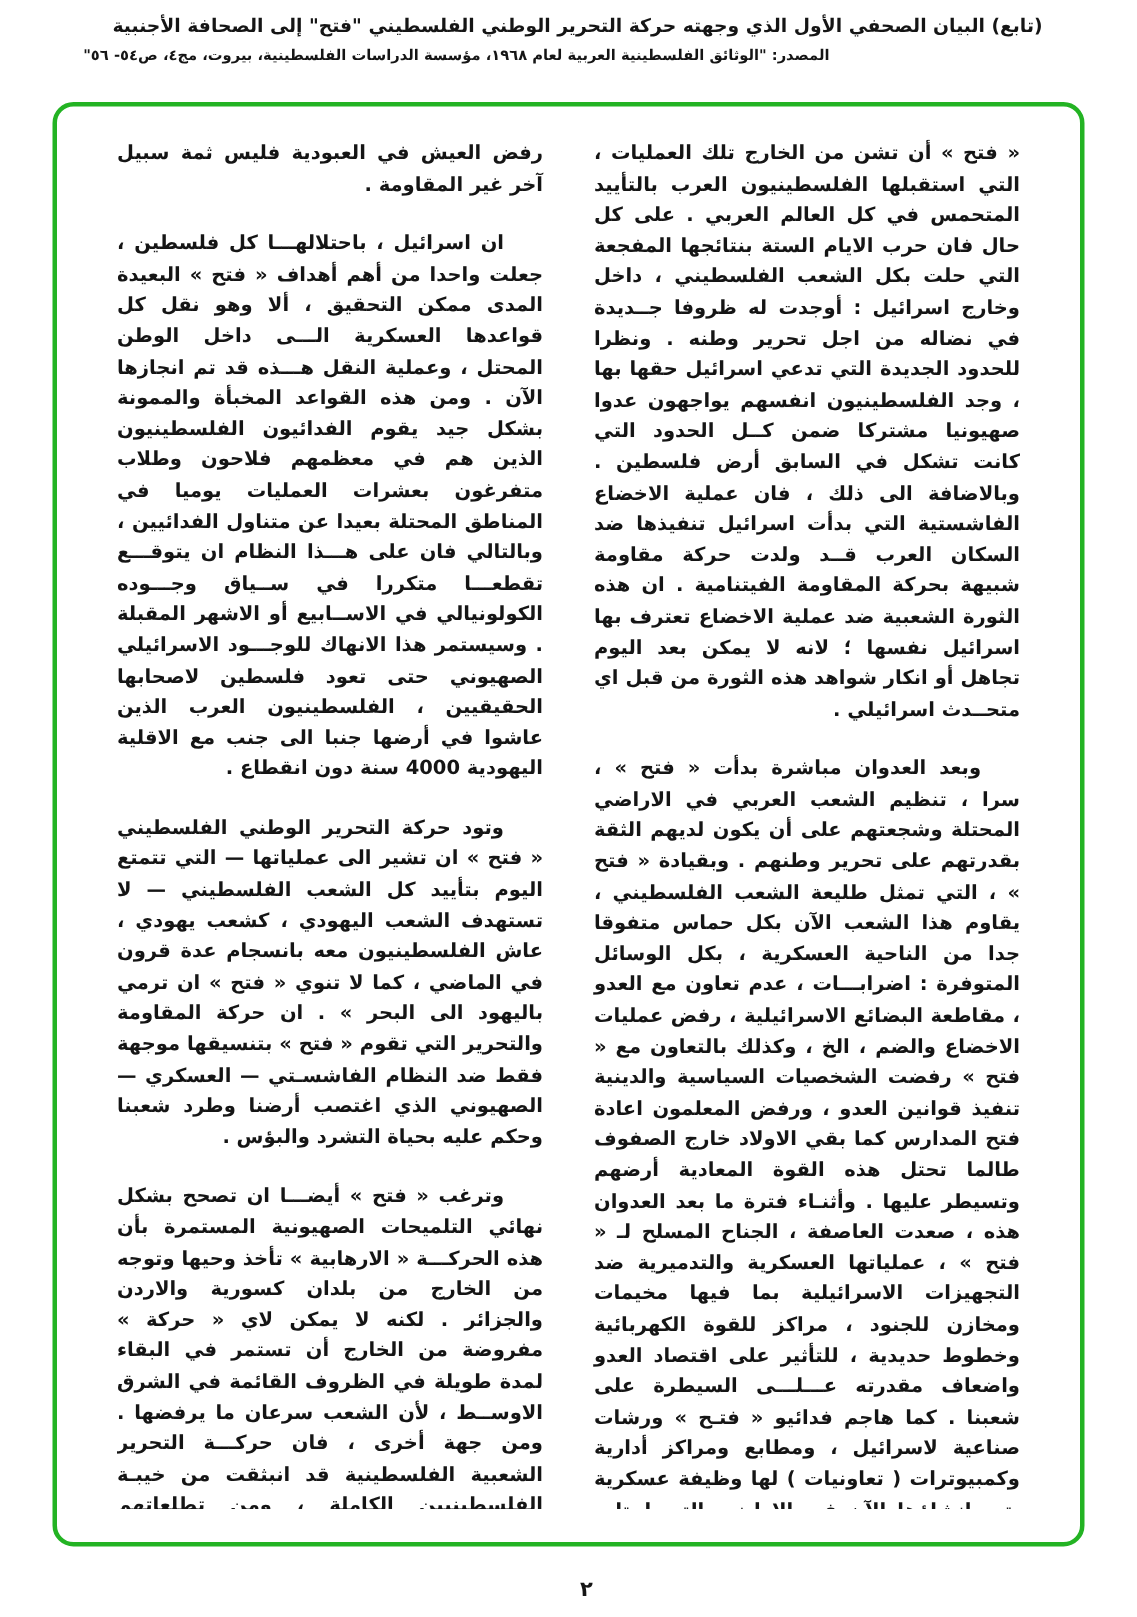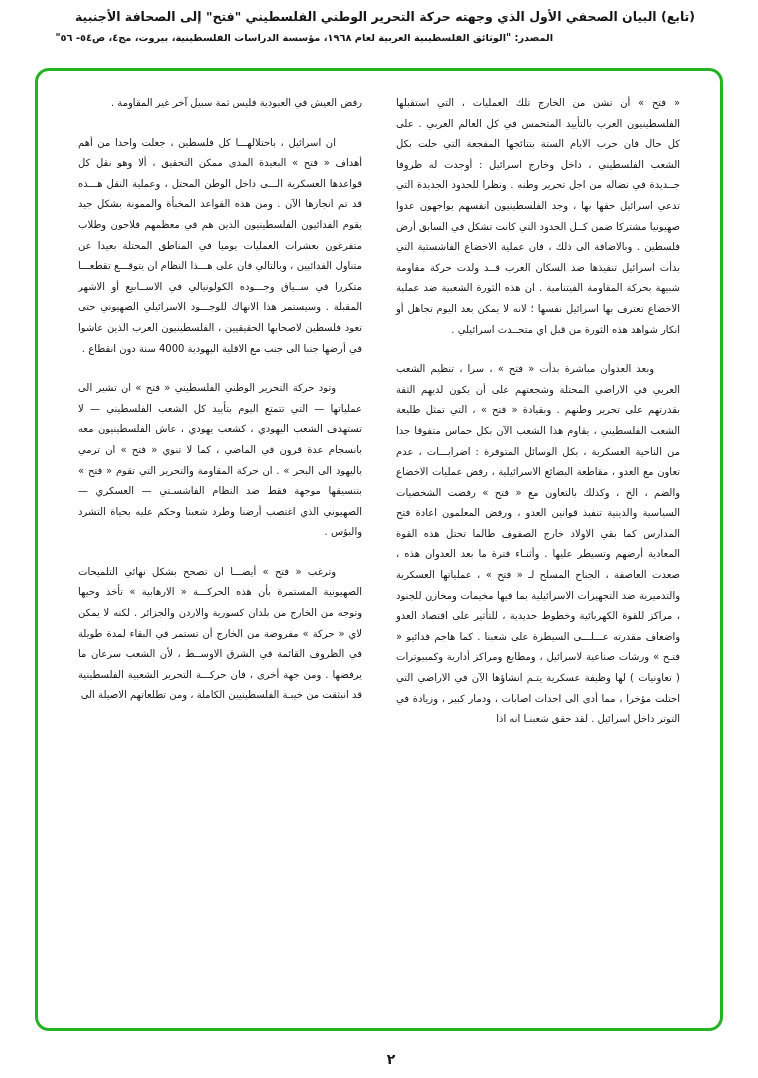--- a/index.html
+++ b/index.html
@@ -41,23 +41,24 @@
     padding:22px 40px;
   }
   .columns {
     display:flex;
     gap:34px;
     height:100%;
     overflow:hidden;
   }
   .col {
     flex:1 1 0;
-    font-size:10px;
+    font-size:13px;
     line-height:20.6px;
     text-align:justify;
+    font-weight:bold;
   }
   .col p { margin:0 0 19px 0; }
   .col p.indent { text-indent:26px; }
 
   .doc-footer {
     position:absolute;
     bottom:10px;
     left:0;
     width:758px;
     text-align:center;

